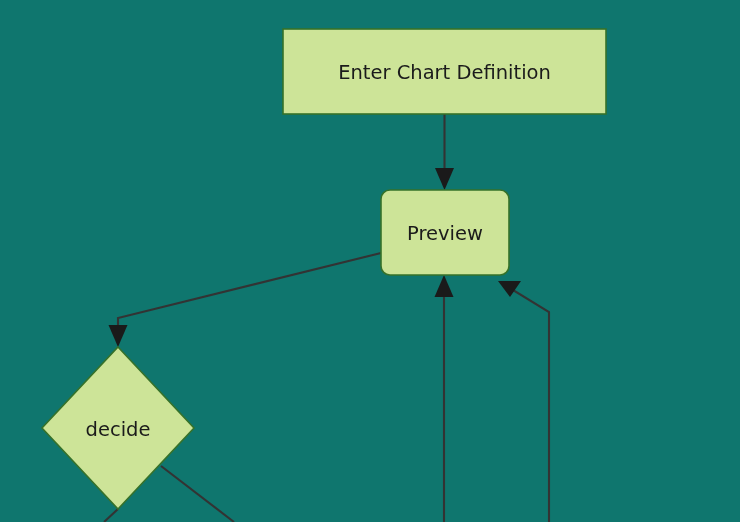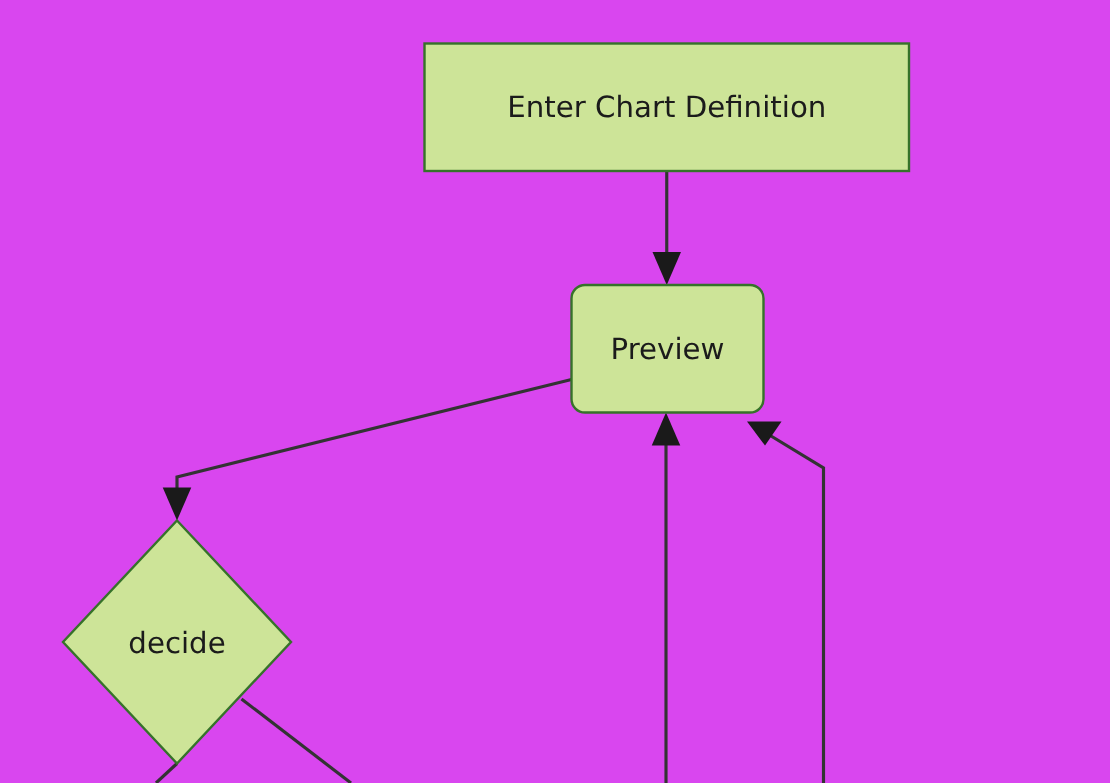--- a/index.html
+++ b/index.html
@@ -10,21 +10,21 @@
   body {
     width: 740px;
     height: 522px;
     overflow: hidden;
     font-family: "DejaVu Sans", "Liberation Sans", sans-serif;
   }
   #flowchart-root {
     position: relative;
     width: 740px;
     height: 522px;
-    background: #d946ef;
+    background: #0f766e;
   }
   #flow-svg {
     position: absolute;
     top: 0;
     left: 0;
     width: 740px;
     height: 522px;
     display: block;
   }
   .node-shape {

